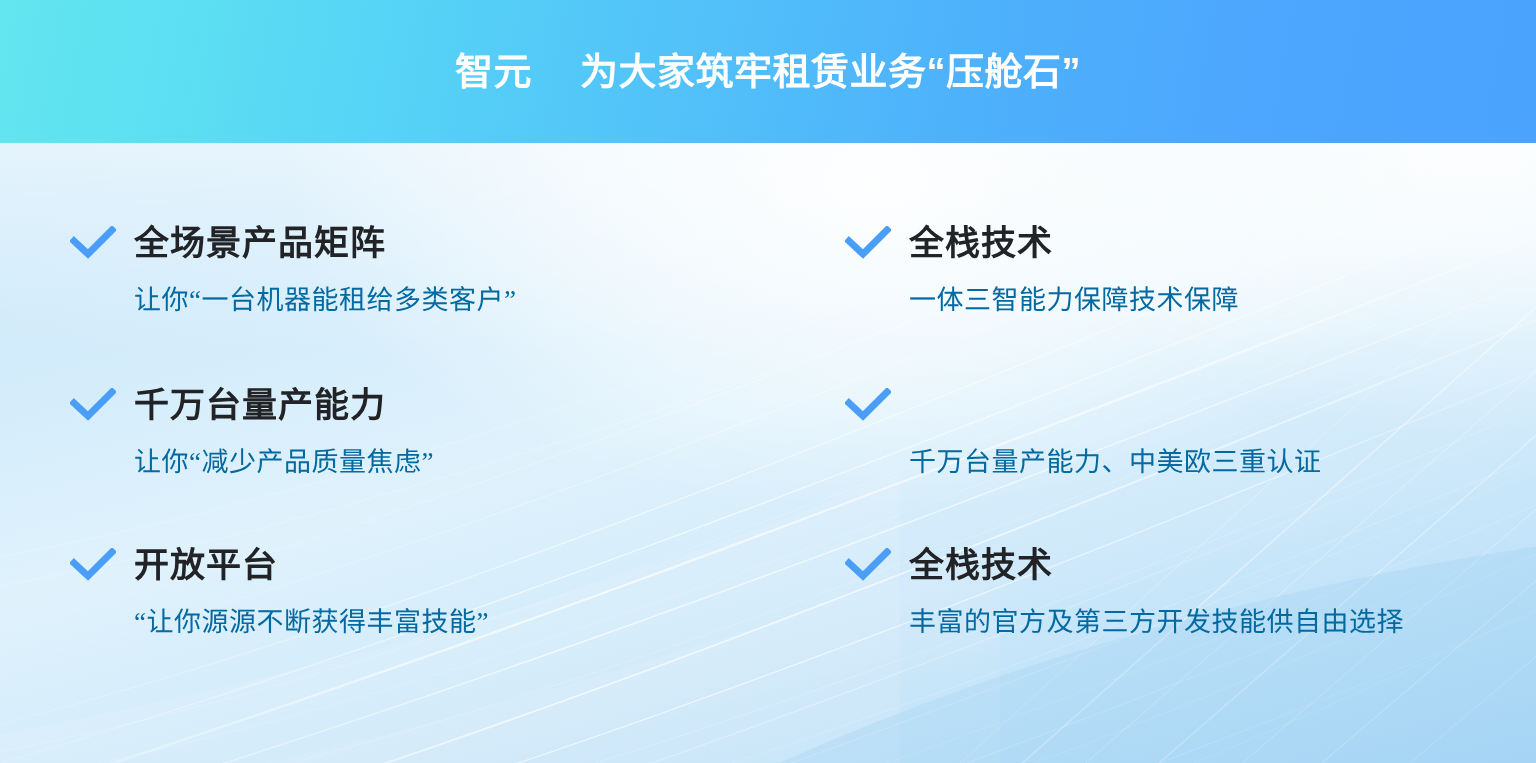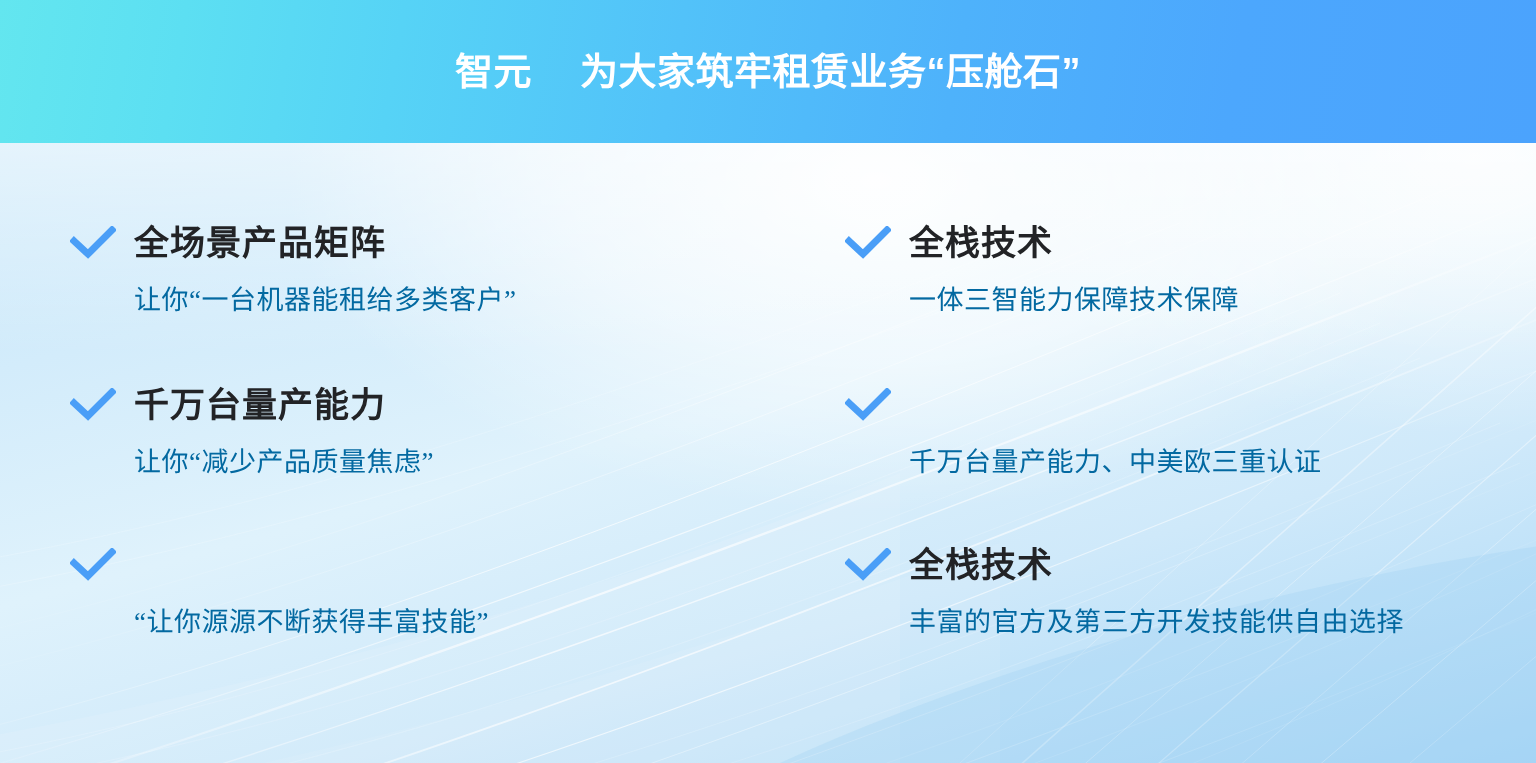--- a/index.html
+++ b/index.html
@@ -261,20 +261,21 @@
           <div class="feature-title">千万台量产能力</div>
         </div>
         <div class="feature-sub">让你“减少产品质量焦虑”</div>
       </div>
 
       <div class="feature-item row2">
         <div class="feature-head">
           <svg class="check-icon" viewBox="0 0 46 34">
             <path d="M4 15 L18 28 L42 4" fill="none" stroke="#4a9ef7" stroke-width="7" stroke-linecap="square" stroke-linejoin="miter"></path>
           </svg>
+          <div class="feature-title">开放平台</div>
         </div>
         <div class="feature-sub">“让你源源不断获得丰富技能”</div>
       </div>
 
     </div>
 
     <div class="feature-col" id="col-right">
 
       <div class="feature-item row0">
         <div class="feature-head">

